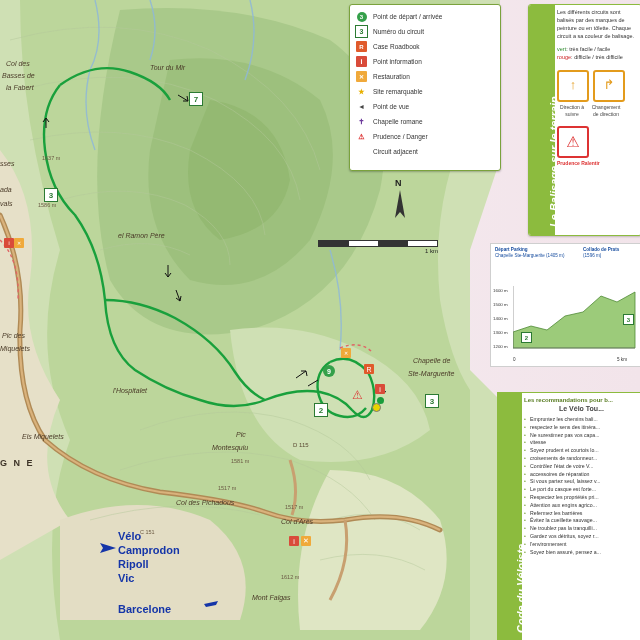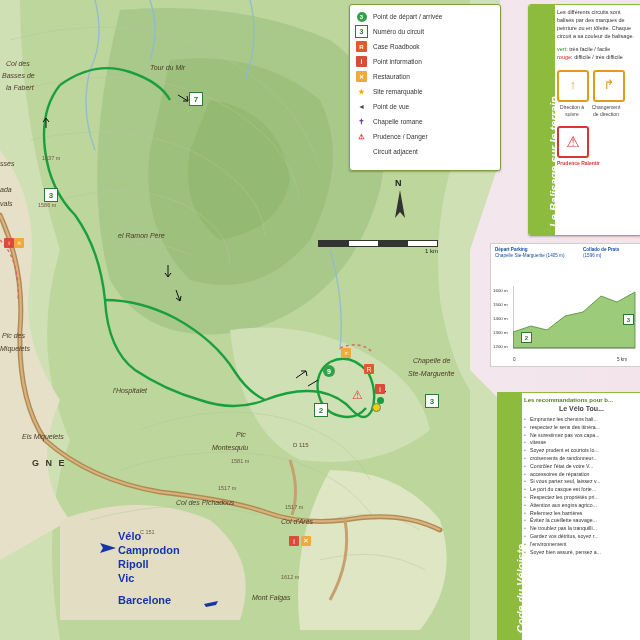--- a/index.html
+++ b/index.html
@@ -106,21 +106,21 @@
       font-weight:bold; font-style:italic; white-space:nowrap; }
   .code .cbody { position:absolute; left:26px; top:4px; right:2px; }
   .code h4 { margin:0; font-size:6px; color:#5a7d24; font-weight:bold; }
   .code h5 { margin:2px 0 4px 0; font-size:7px; color:#444; text-align:center; font-weight:bold;}
   .code ul { list-style:none; margin:0; padding:0; }
   .code li { font-size:5.2px; color:#333; line-height:1.5; padding-left:6px; position:relative; }
   .code li:before { content:"•"; position:absolute; left:0; color:#7aa23c; }
 
   
   .lbl { position:absolute; font-size:7px; color:#4a3a28; font-style:italic; white-space:nowrap;}
-  .lbl.big { font-size:9px; font-weight:bold; color:#3d3328; font-style:normal;padding-left:32px;}
+  .lbl.big { font-size:9px; font-weight:bold; color:#3d3328; font-style:normal;}
   .lbl.alt { font-size:5.5px; color:#6b5a44; font-style:normal;}
   .lbl.blue { color:#1535a8; font-weight:bold; font-style:normal; font-size:11px;}
   .lbl.road { font-size:6px; color:#5a4a33; font-style:normal;}
 
   .mk-sq { position:absolute; width:12px;height:12px;border:1px solid #2c7a33;background:#fff;
       color:#2c7a33;font-size:8px;font-weight:bold;display:flex;align-items:center;justify-content:center;}
   .mk-circ { position:absolute; width:12px;height:12px;border-radius:50%;background:#35a04a;color:#fff;
       font-size:7px;font-weight:bold;display:flex;align-items:center;justify-content:center;}
   .mk-sm { position:absolute; width:10px;height:10px; display:flex; align-items:center;
       justify-content:center; font-size:7px; color:#fff; border-radius:1px;}
@@ -247,21 +247,21 @@
 </div>
 
 <div style="position:absolute;left:118px;top:530px;">
   <svg width="22" height="16" style="position:absolute;left:-22px;top:10px;">
     <path d="M20,8 L4,3 L7,8 L4,13 Z" fill="#1535a8"></path>
   </svg>
   <div class="lbl blue" style="position:relative;">Vélo</div>
   <div class="lbl blue" style="position:relative;top:2px;">Camprodon</div>
   <div class="lbl blue" style="position:relative;top:4px;">Ripoll</div>
   <div class="lbl blue" style="position:relative;top:6px;">Vic</div>
-  <div class="lbl blue" style="position:relative;top:16px;">Barcelone</div>
+  <div class="lbl blue" style="position:relative;top:25px;">Barcelone</div>
   <svg width="18" height="14" style="position:absolute;left:84px;top:66px;">
     <path d="M2,8 L16,5 L14,9 L4,11 Z" fill="#1535a8"></path>
   </svg>
 </div>
 
 <div class="mk-sq" style="left:189px;top:92px;">7</div>
 <div class="mk-sq" style="left:44px; top:188px;">3</div>
 <div class="mk-circ" style="left:323px;top:365px;">9</div>
 <div class="mk-sq" style="left:314px;top:403px;">2</div>
 <div class="mk-sq" style="left:425px;top:394px;">3</div>

